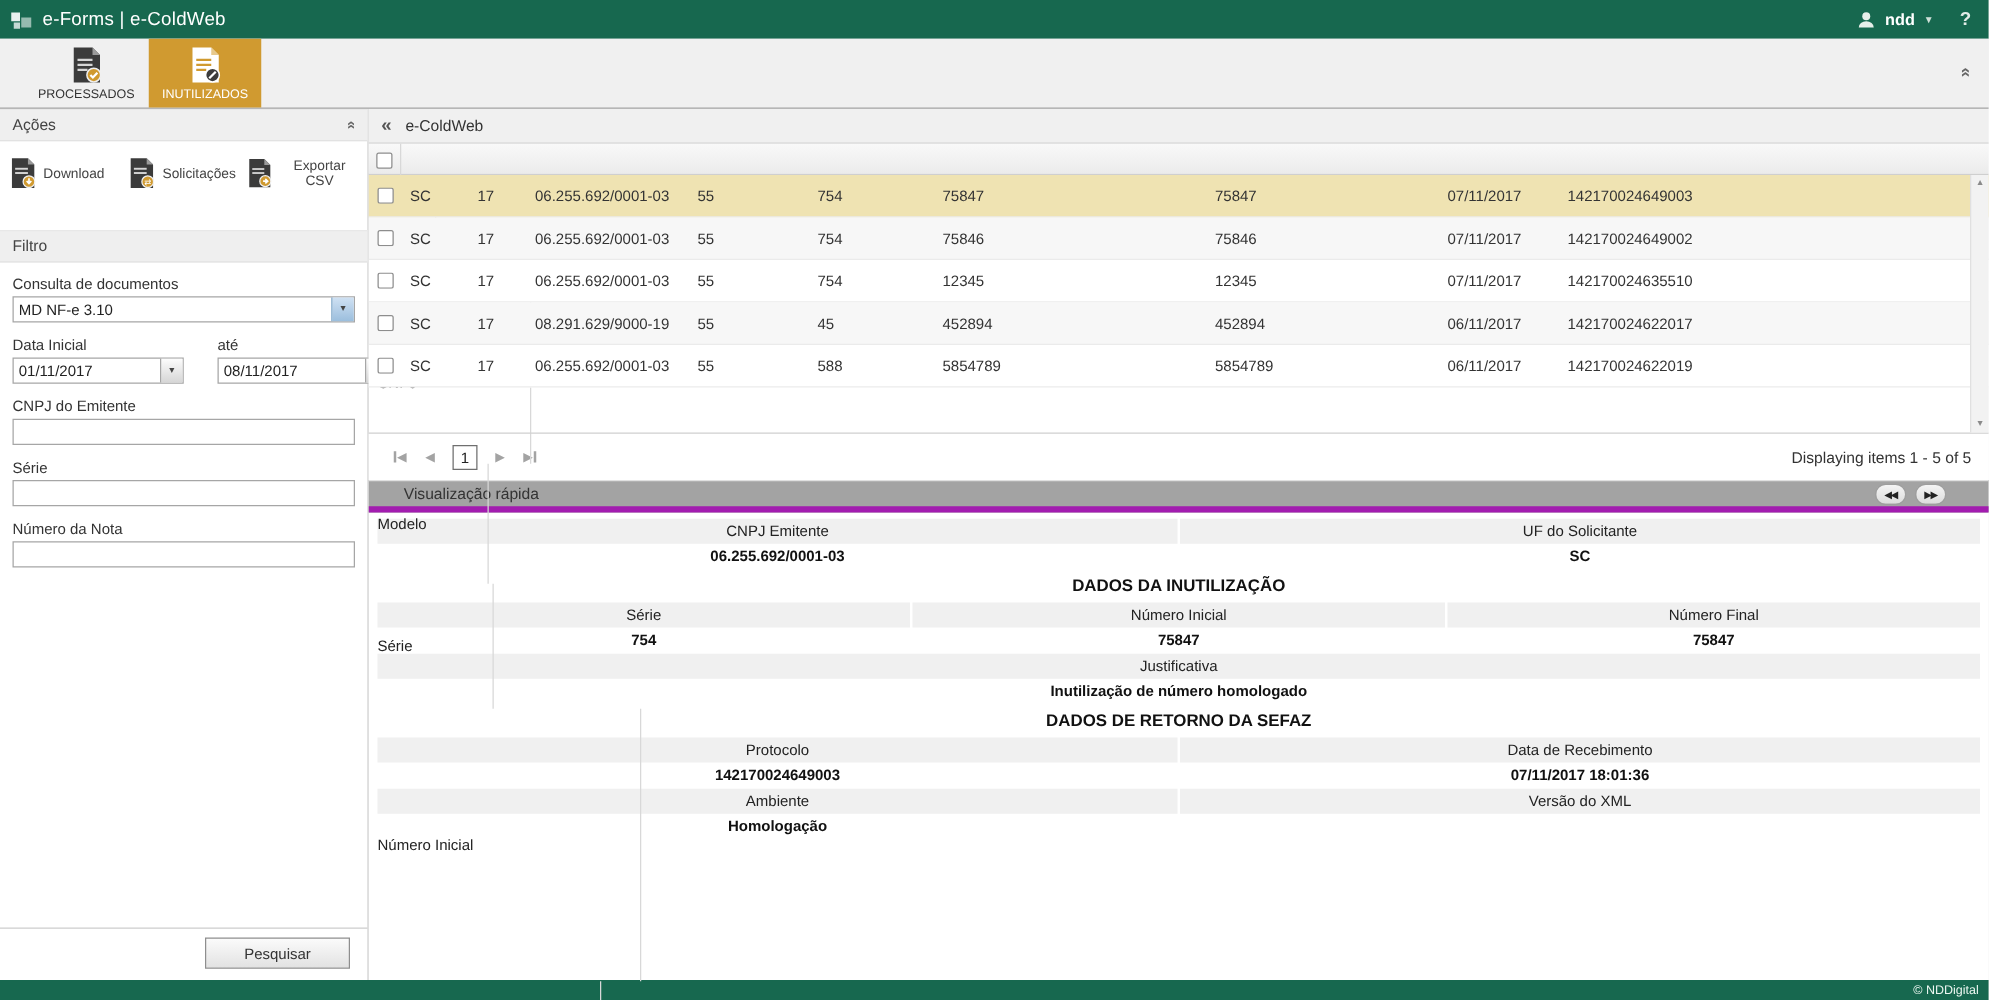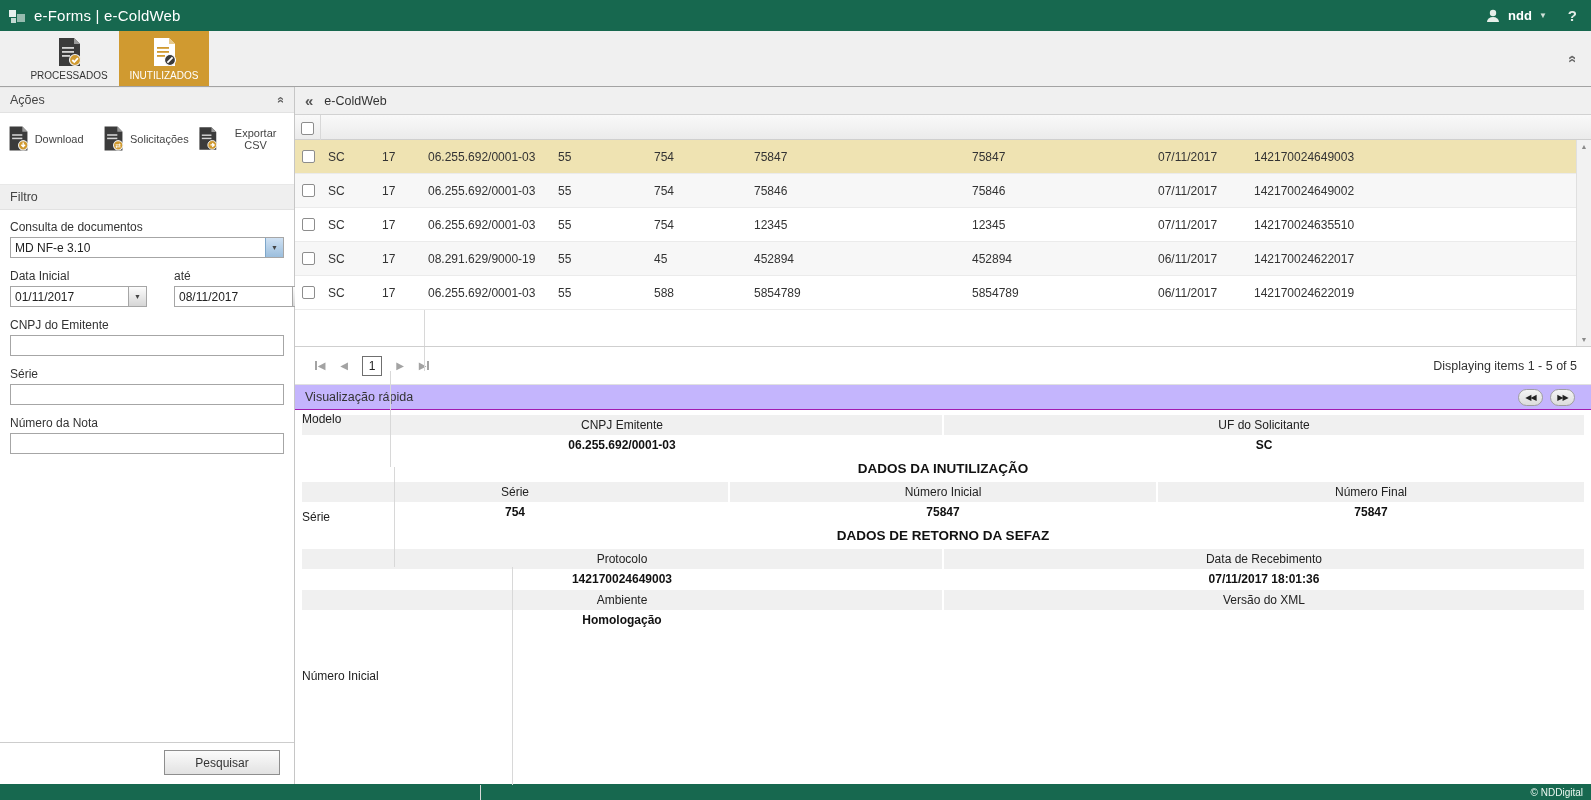--- a/index.html
+++ b/index.html
@@ -77,21 +77,21 @@
   .vscrollbar span { cursor:pointer; }
 
   
   .pagination { height:37px; flex:0 0 37px; display:flex; align-items:center; padding:0 14px; gap:2px; background:#fff; }
   .pg-btn { width:22px; height:22px; display:flex; align-items:center; justify-content:center; gap:1px; color:#a3a3a3; font-size:10px; cursor:pointer; }
   .pg-bar { width:2px; height:9px; background:#a3a3a3; }
   .pg-page { width:20px; height:20px; border:1px solid #6f6f6f; background:#fff; display:flex; align-items:center; justify-content:center; font-size:12px; color:#222; margin:0 5px; cursor:pointer; }
   .pg-status { margin-left:auto; font-size:12.5px; color:#333; }
 
   
-  .preview-header { height:26px; flex:0 0 26px; background:#c4b5fd; border-top:1px solid #e0e0e0; border-bottom:1px solid #a21caf; display:flex; align-items:center; padding:0 10px; font-size:12.5px; color:#333; }
+  .preview-header { height:26px; flex:0 0 26px; background:#a3a3a3; border-top:1px solid #e0e0e0; border-bottom:5px solid #a21caf; display:flex; align-items:center; padding:0 28px; font-size:12.5px; color:#333; }
   .pv-nav { margin-left:auto; display:flex; gap:7px; padding-right:6px; }
   .pv-nav-btn { min-width:25px; height:17px; border-radius:9px; border:1px solid #9e9e9e; background:linear-gradient(#f4f4f4,#dcdcdc); color:#222; font-size:8px; letter-spacing:-1px; display:flex; align-items:center; justify-content:center; padding:0 4px; cursor:pointer; }
 
   .preview { padding:5px 6px 0; }
   .pv-row { display:flex; }
   .pv-cell { flex:1; }
   .pv-label { background:#f0f0f0; text-align:center; font-size:12px; color:#222; padding:3px 0; margin:0 1px; }
   .pv-value { text-align:center; font-size:12px; font-weight:bold; color:#111; padding:3px 0 4px; }
   .pv-section { text-align:center; font-size:13.5px; font-weight:bold; color:#111; padding:5px 0 6px; }
 
@@ -394,20 +394,26 @@
           <div class="pv-cell">
             <div class="pv-label">Número Inicial</div>
             <div class="pv-value">75847</div>
           </div>
           <div class="pv-cell">
             <div class="pv-label">Número Final</div>
             <div class="pv-value">75847</div>
           </div>
         </div>
 
+        <div class="pv-row">
+          <div class="pv-cell">
+            <div class="pv-label">Justificativa</div>
+            <div class="pv-value">Inutilização de número homologado</div>
+          </div>
+        </div>
 
         <div class="pv-section">DADOS DE RETORNO DA SEFAZ</div>
 
         <div class="pv-row">
           <div class="pv-cell">
             <div class="pv-label">Protocolo</div>
             <div class="pv-value">142170024649003</div>
           </div>
           <div class="pv-cell">
             <div class="pv-label">Data de Recebimento</div>

